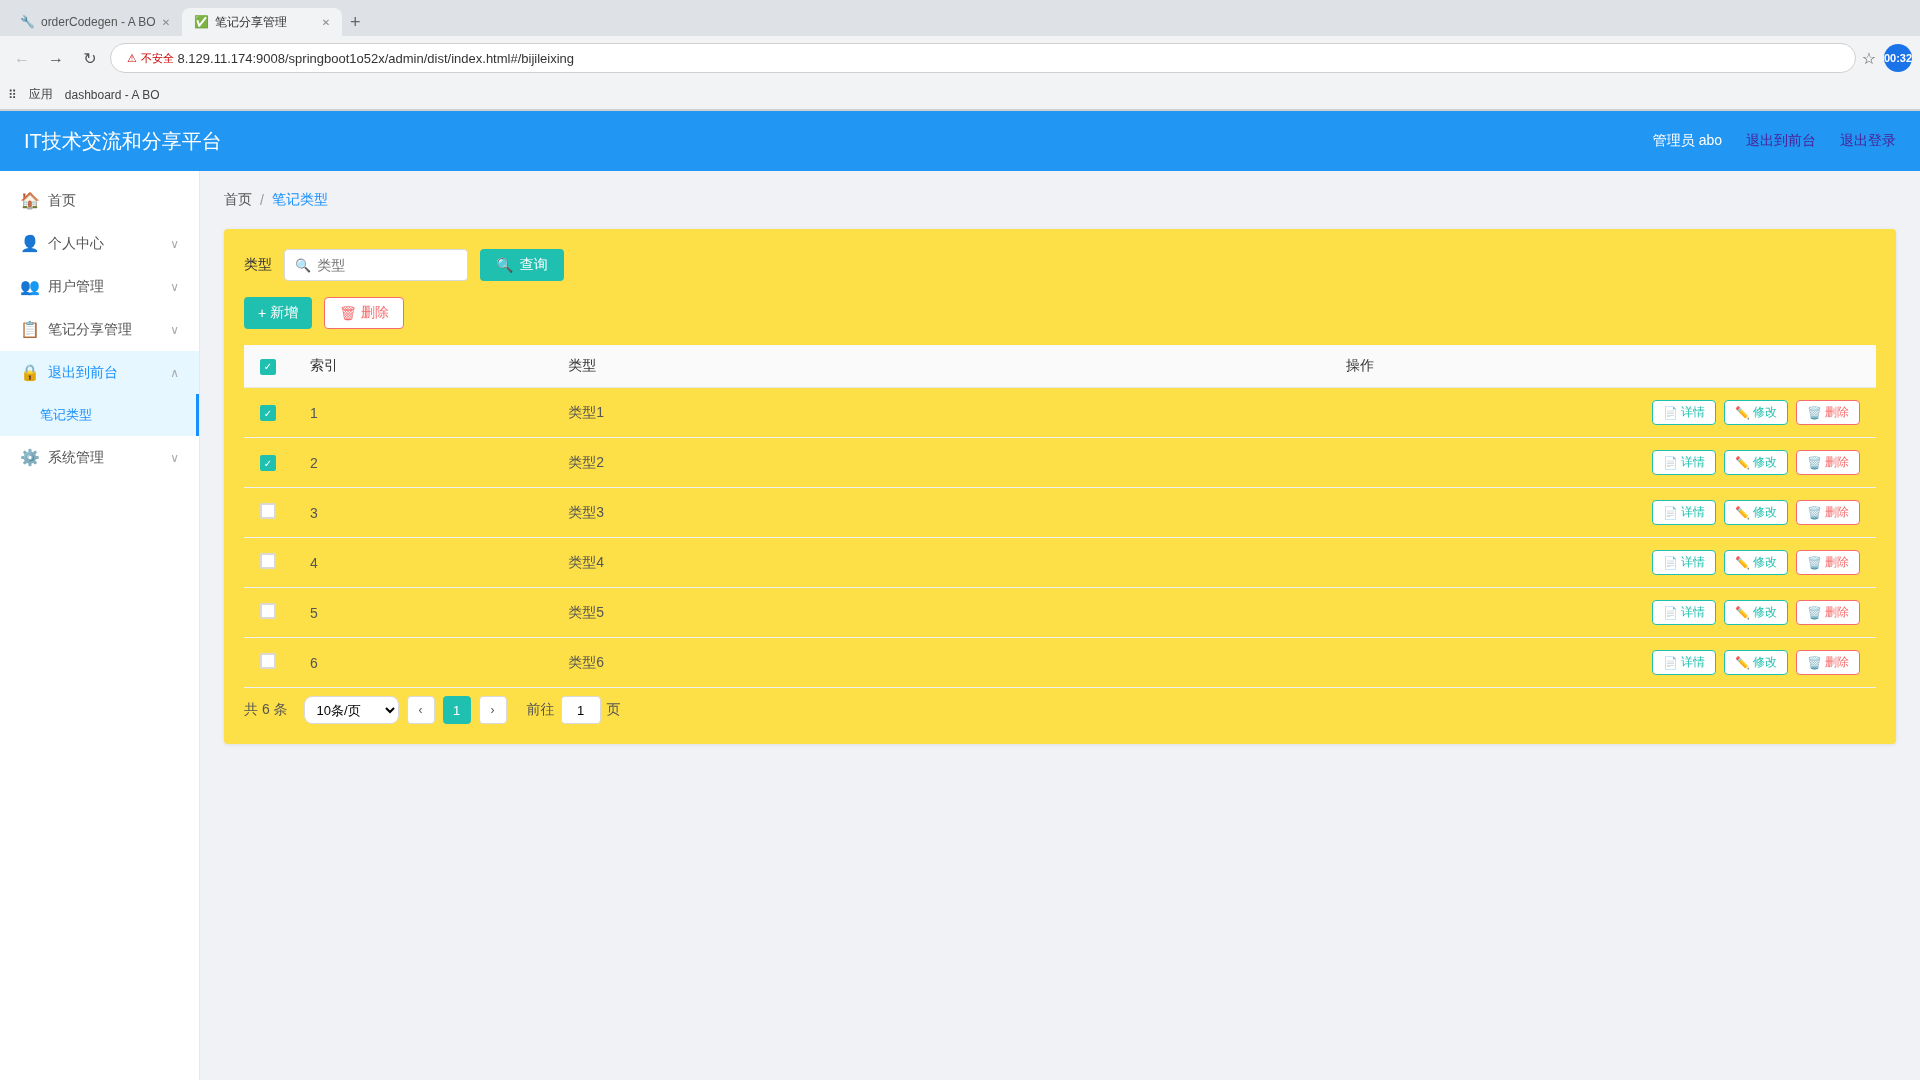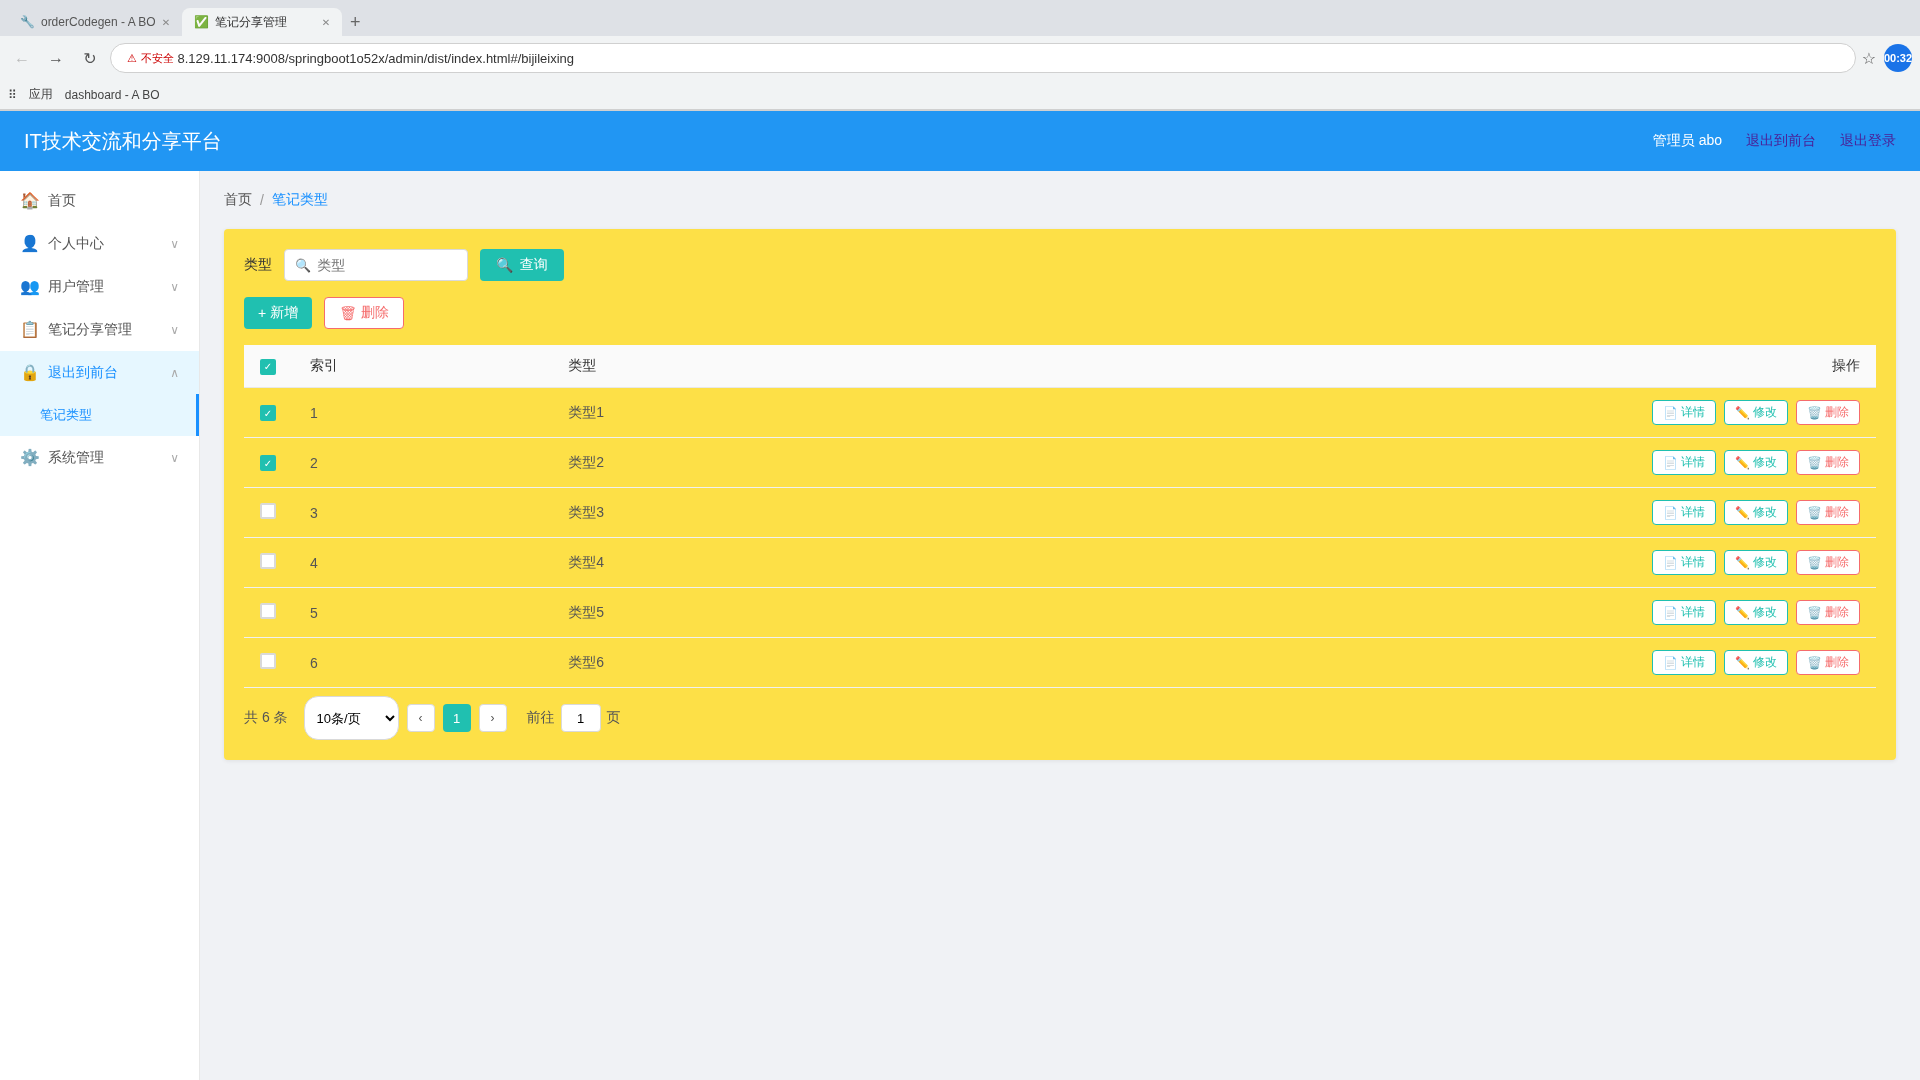--- a/index.html
+++ b/index.html
@@ -75,21 +75,21 @@
 
     
     .tbl-actions { display: flex; gap: 8px; justify-content: flex-end; }
     .btn-detail { background: #fff; color: #20c0b0; border: 1px solid #20c0b0; border-radius: 4px; padding: 3px 10px; font-size: 12px; cursor: pointer; display: flex; align-items: center; gap: 3px; }
     .btn-edit { background: #fff; color: #20c0b0; border: 1px solid #20c0b0; border-radius: 4px; padding: 3px 10px; font-size: 12px; cursor: pointer; display: flex; align-items: center; gap: 3px; }
     .btn-del { background: #fff; color: #f56c6c; border: 1px solid #f56c6c; border-radius: 4px; padding: 3px 10px; font-size: 12px; cursor: pointer; display: flex; align-items: center; gap: 3px; }
 
     
     .pagination { display: flex; align-items: center; gap: 8px; margin-top: 8px; font-size: 14px; color: #555; }
     .pagination .total { margin-right: 8px; }
-    .page-size-select { border: 1px solid #d9d9d9; border-radius: 14px; padding: 3px 20px 3px 8px; font-size: 13px; cursor: pointer; height: 44px; background: white; }
+    .page-size-select { border: 1px solid #d9d9d9; border-radius: 8px; padding: 3px 20px 3px 8px; font-size: 13px; cursor: pointer; height: 28px; background: white; }
     .pg-btn { width: 28px; height: 28px; border: 1px solid #d9d9d9; background: #fff; border-radius: 4px; cursor: pointer; display: flex; align-items: center; justify-content: center; font-size: 12px; color: #555; }
     .pg-current { width: 28px; height: 28px; background: #20c0b0; color: white; border: none; border-radius: 4px; display: flex; align-items: center; justify-content: center; font-size: 13px; }
     .pg-goto { display: flex; align-items: center; gap: 6px; margin-left: 12px; }
     .pg-goto input { width: 40px; height: 28px; border: 1px solid #d9d9d9; border-radius: 4px; text-align: center; font-size: 13px; }
   </style>
 </head>
 <body>
 
 <div class="browser-chrome">
 
@@ -214,21 +214,21 @@
       </div>
 
       <table>
         <thead>
           <tr>
             <th style="width:50px;">
               <div class="cb-checked">✓</div>
             </th>
             <th>索引</th>
             <th>类型</th>
-            <th style="text-align:right;">操作</th>
+            <th style="text-align:center;">操作</th>
           </tr>
         </thead>
         <tbody id="table-body">
         <tr>
               <td><div class="cb-checked">✓</div></td>
               <td>1</td>
               <td>类型1</td>
               <td>
     <div class="tbl-actions">
       <button class="btn-detail">

